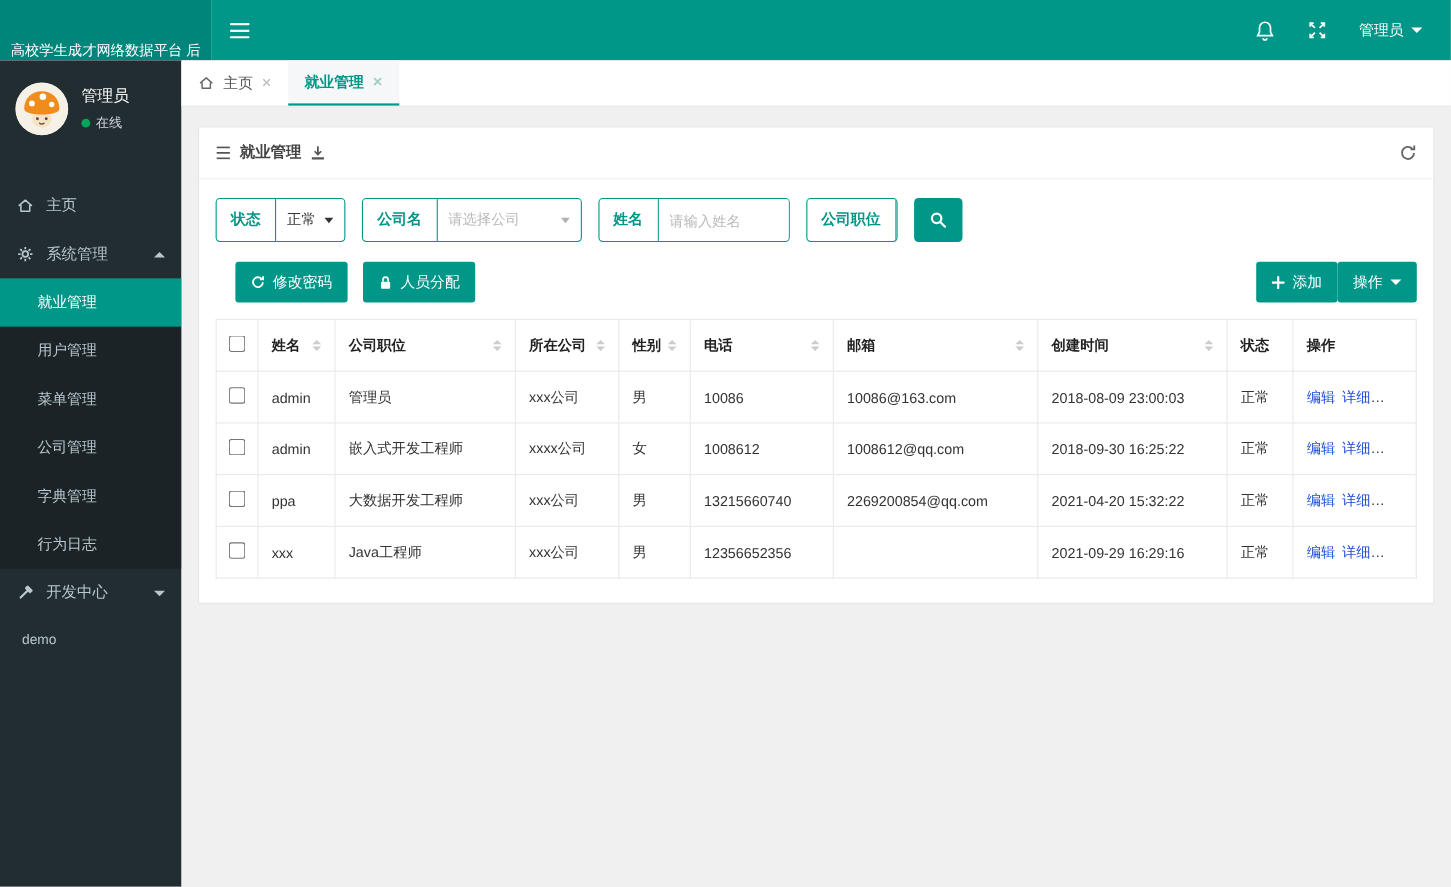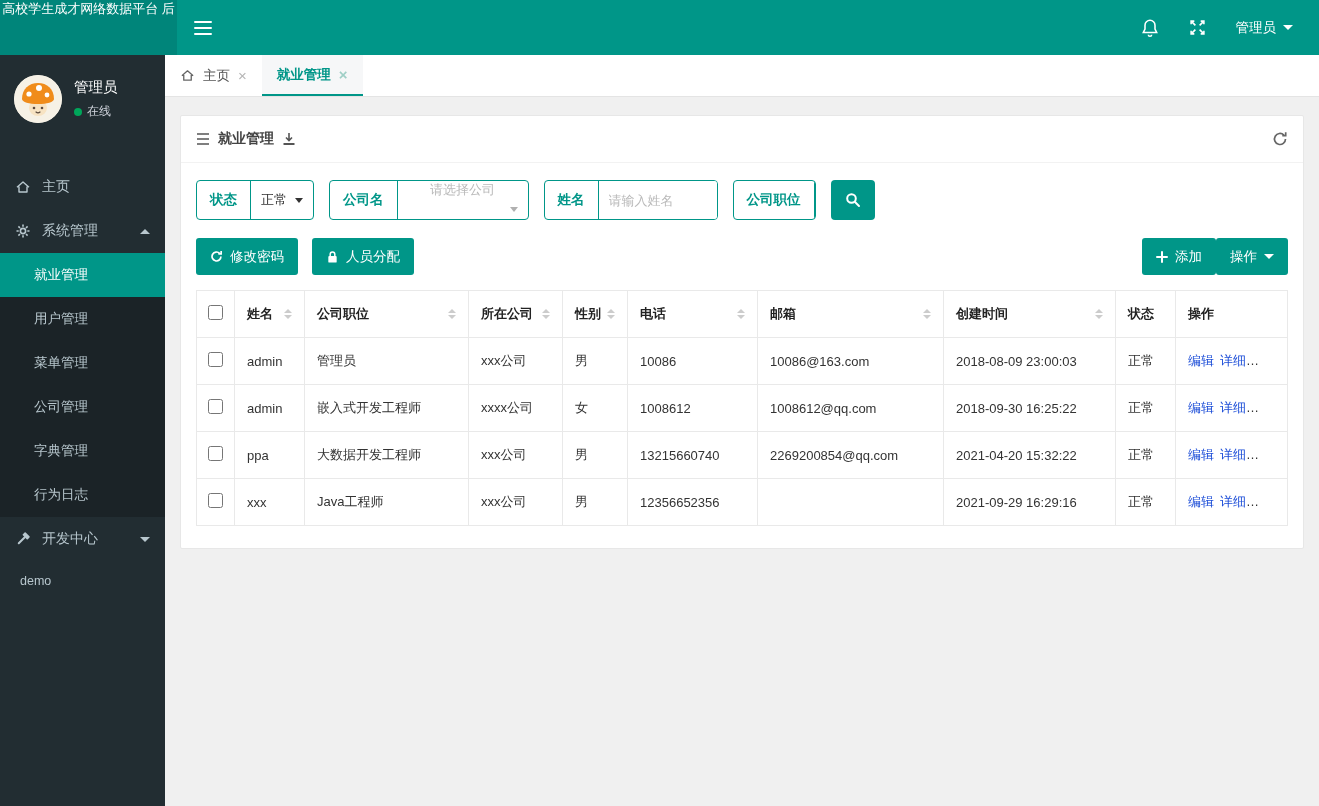--- a/index.html
+++ b/index.html
@@ -1,21 +1,21 @@
 <!DOCTYPE html>
 <html><head>
 <meta charset="utf-8">
 <style>
   * { box-sizing: border-box; margin: 0; padding: 0; }
   html,body { width:1319px; height:806px; overflow:hidden; }
   body { font-family:"Liberation Sans","DejaVu Sans",sans-serif; font-size:13px; color:#333; background:#f0f0f0; }
 
   
   .topbar { height:55px; display:flex; }
-  .logo { width:177px; background:#00857a; color:#fff; display:flex; align-items:flex-start; justify-content:center;
+  .logo { width:192px; background:#00857a; color:#fff; display:flex; align-items:flex-end; justify-content:center;
           font-size:13px; white-space:nowrap; overflow:hidden; }
   .navbar { flex:1; background:#009688; display:flex; align-items:center; color:#fff; }
   .hamburger { padding:0 17px; cursor:pointer; display:flex; align-items:center; height:100%; }
   .nav-right { margin-left:auto; display:flex; align-items:center; gap:30px; padding-right:26px; }
   .nav-icon-btn { display:flex; align-items:center; cursor:pointer; }
   .user-dd { display:flex; align-items:center; gap:7px; cursor:pointer; font-size:13.5px; }
   .caret-down { width:0; height:0; border-left:5px solid transparent; border-right:5px solid transparent; border-top:5px solid currentColor; }
   .caret-up { width:0; height:0; border-left:5px solid transparent; border-right:5px solid transparent; border-bottom:5px solid currentColor; }
 
   
@@ -48,29 +48,29 @@
                   font-size:14px; color:#444; font-weight:bold; }
   .ph-right { margin-left:auto; color:#666; cursor:pointer; display:flex; }
 
   
   .filter-bar { display:flex; gap:15px; padding:17px 15px 8px; align-items:center; }
   .fgroup { display:flex; border:1px solid #009688; border-radius:4px; height:40px; background:#fff; overflow:hidden; }
   .flabel { display:flex; align-items:center; padding:0 13px; color:#009688; font-size:13.5px; font-weight:bold;
             border-right:1px solid #009688; white-space:nowrap; }
   .fselect { display:flex; align-items:center; gap:8px; padding:0 10px; font-size:13px; cursor:pointer; }
   .fselect .sc { width:0;height:0;border-left:4px solid transparent;border-right:4px solid transparent;border-top:5px solid #333; }
-  .fselect.placeholder { color:#b9b9b9; width:130px;flex-direction:column; }
+  .fselect.placeholder { color:#b9b9b9; width:130px; }
   .fselect.placeholder .sc { margin-left:auto; border-top-color:#b0b0b0; }
   .finput { border:none; outline:none; padding:0 10px; font-size:13px; width:118px; color:#333; }
   .finput::placeholder { color:#b9b9b9; }
   .search-btn { width:44px; height:40px; background:#009688; border:none; border-radius:4px; color:#fff;
                 display:flex; align-items:center; justify-content:center; cursor:pointer; }
 
   
-  .toolbar { display:flex; gap:14px; padding:10px 15px 15px; align-items:center; }
+  .toolbar { display:flex; gap:14px; padding:10px 15px 15px; align-items:center;margin-left:18px; }
   .btn { background:#009688; color:#fff; border:none; border-radius:3px; height:37px; padding:0 14px; font-size:13.5px;
          display:inline-flex; align-items:center; gap:7px; cursor:pointer; }
   .tb-right { margin-left:auto; display:flex; gap:0; }
 
   
   .tablewrap { padding:0 15px 22px; }
   table { width:100%; border-collapse:collapse; table-layout:fixed; }
   th, td { border:1px solid #e9e9e9; padding:14px 12px; text-align:left; font-size:13px; color:#333;
            overflow:hidden; white-space:nowrap; text-overflow:ellipsis; }
   th { font-weight:bold; color:#222; }

